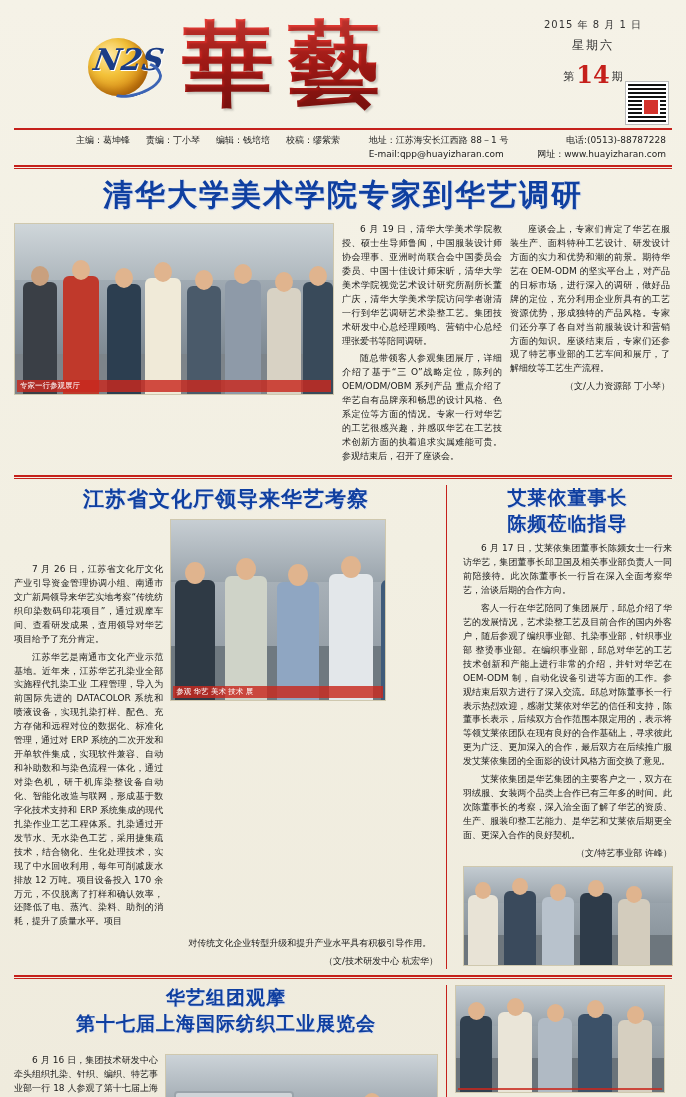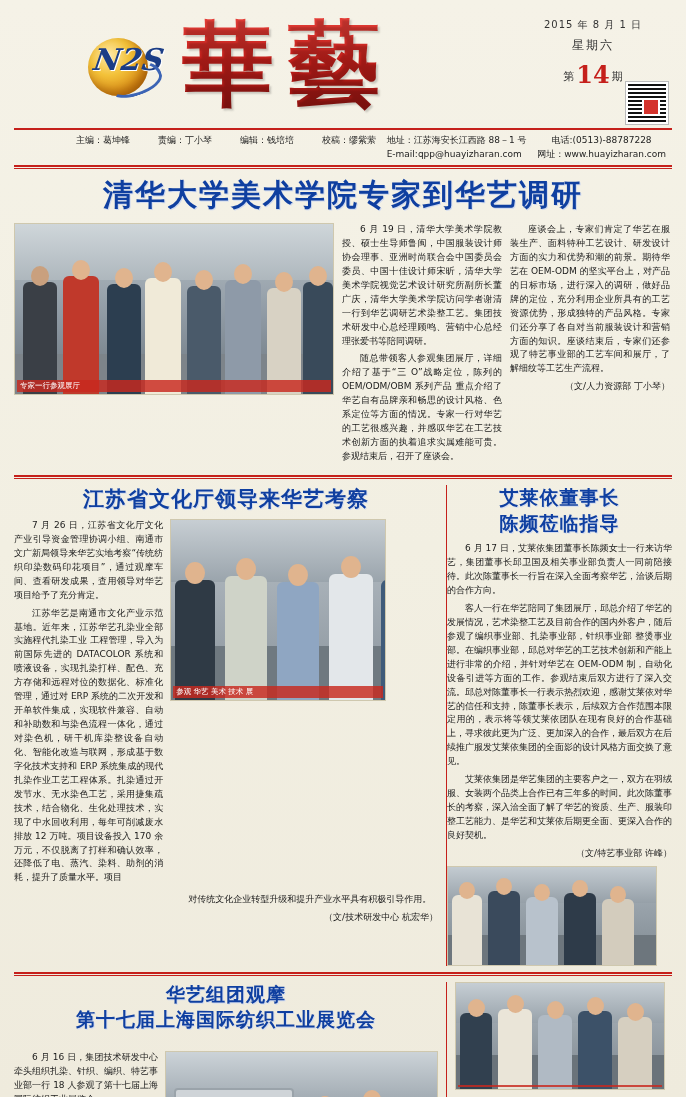--- a/index.html
+++ b/index.html
@@ -71,23 +71,23 @@
     content:""; position:absolute; left:14px; top:14px; width:14px; height:14px;
     background:#d4322c; border:2px solid #fff;
   }
   .mast-divider-top { border-top:2px solid #c5201b; margin-top:2px; }
 
   
   .credits {
     display:flex; justify-content:space-between; align-items:flex-start;
     font-size:9px; color:#222; padding:4px 6px 4px 6px;
   }
-  .credits .left { display:flex; gap:28px; padding-left:56px; }
+  .credits .left { display:flex; gap:16px; padding-left:56px; }
   .credits .mid { text-align:left; line-height:1.5; }
-  .credits .right { text-align:center; line-height:1.5; }
+  .credits .right { text-align:right; line-height:1.5; }
   .rule-red { border-top:2px solid #c5201b; }
   .rule-thin { border-top:1px solid #c5201b; margin-top:1px; }
 
   
   .headline-main {
     text-align:center;
     font-family:"DejaVu Serif","Liberation Serif",serif;
     font-size:30px; font-weight:bold; color:#0f3fa0;
     letter-spacing:2px; margin:6px 0 7px 0;
     text-shadow: 1px 1px 0 #cfd9ef;
@@ -213,21 +213,21 @@
 
   <div class="section-rule"></div>
   <div class="section-rule-thin"></div>
 
   <div class="flex" style="margin-top:6px;">
 
     <div style="width:432px;padding-right:8px;">
       <div class="hl-blue" style="font-size:21px;margin-bottom:6px;">江苏省文化厅领导来华艺考察</div>
 
       <div class="flex" style="gap:7px;">
-        <div class="col-text" style="width:152px;">
+        <div class="col-text" style="width:152px;margin-top:44px;">
           <p>7 月 26 日，江苏省文化厅文化产业引导资金管理协调小组、南通市文广新局领导来华艺实地考察“传统纺织印染数码印花项目”，通过观摩车间、查看研发成果，查用领导对华艺项目给予了充分肯定。</p>
           <p>江苏华艺是南通市文化产业示范基地。近年来，江苏华艺孔染业全部实施程代扎染工业 工程管理，导入为前国际先进的 DATACOLOR 系统和喷液设备，实现扎染打样、配色、充方存储和远程对位的数据化、标准化管理，通过对 ERP 系统的二次开发和开单软件集成，实现软件兼容、自动和补助数和与染色流程一体化，通过对染色机，研干机库染整设备自动化、智能化改造与联网，形成基于数字化技术支持和 ERP 系统集成的现代扎染作业工艺工程体系。扎染通过开发节水、无水染色工艺，采用捷集疏技术，结合物化、生化处理技术，实现了中水回收利用，每年可削减废水排放 12 万吨。项目设备投入 170 余万元，不仅脱离了打样和确认效率，还降低了电、蒸汽、染料、助剂的消耗，提升了质量水平。项目</p>
         </div>
         <div style="width:273px;">
           <div class="photo" style="width:216px;height:182px;background:linear-gradient(180deg,#b7bfc6,#8a949c);">
             <div class="scene">
               <div style="position:absolute;left:0;top:0;width:100%;height:62px;background:linear-gradient(180deg,#c7ced3,#9aa4ac);"></div>
               <div style="position:absolute;left:0;bottom:0;width:100%;height:54px;background:#6f7980;"></div>
               <div class="fig" style="left:4px;width:40px;height:120px;background:#2f3a45;"></div>
               <div class="head" style="left:14px;bottom:116px;width:20px;height:22px;"></div>
@@ -247,21 +247,21 @@
 
       <div class="flex" style="gap:7px;margin-top:4px;">
         <div class="col-text" style="width:152px;"></div>
         <div class="col-text" style="width:273px;">
           <p>对传统文化企业转型升级和提升产业水平具有积极引导作用。</p>
           <div class="sig">（文/技术研发中心 杭宏华）</div>
         </div>
       </div>
     </div>
 
-    <div class="vrule" style="width:226px;padding-left:0;">
+    <div class="vrule" style="width:226px;padding-left:16px;">
       <div class="hl-blue" style="font-size:19px;line-height:1.35;margin-bottom:6px;">
         <div>艾莱依董事长</div>
         <div>陈频莅临指导</div>
       </div>
       <div class="col-text">
         <p>6 月 17 日，艾莱依集团董事长陈频女士一行来访华艺，集团董事长邱卫国及相关事业部负责人一同前陪接待。此次陈董事长一行旨在深入全面考察华艺，洽谈后期的合作方向。</p>
         <p>客人一行在华艺陪同了集团展厅，邱总介绍了华艺的发展情况，艺术染整工艺及目前合作的国内外客户，随后参观了编织事业部、扎染事业部，针织事业部 整烫事业部。在编织事业部，邱总对华艺的工艺技术创新和产能上进行非常的介绍，并针对华艺在 OEM-ODM 制，自动化设备引进等方面的工作。参观结束后双方进行了深入交流。邱总对陈董事长一行表示热烈欢迎，感谢艾莱依对华艺的信任和支持，陈董事长表示，后续双方合作范围本限定用的，表示将等领艾莱依团队在现有良好的合作基础上，寻求彼此更为广泛、更加深入的合作，最后双方在后续推广服发艾莱依集团的全面影的设计风格方面交换了意见。</p>
         <p>艾莱依集团是华艺集团的主要客户之一，双方在羽绒服、女装两个品类上合作已有三年多的时间。此次陈董事长的考察，深入洽全面了解了华艺的资质、生产、服装印整工艺能力、是华艺和艾莱依后期更全面、更深入合作的良好契机。</p>
         <div class="sig">（文/特艺事业部 许峰）</div>
       </div>

